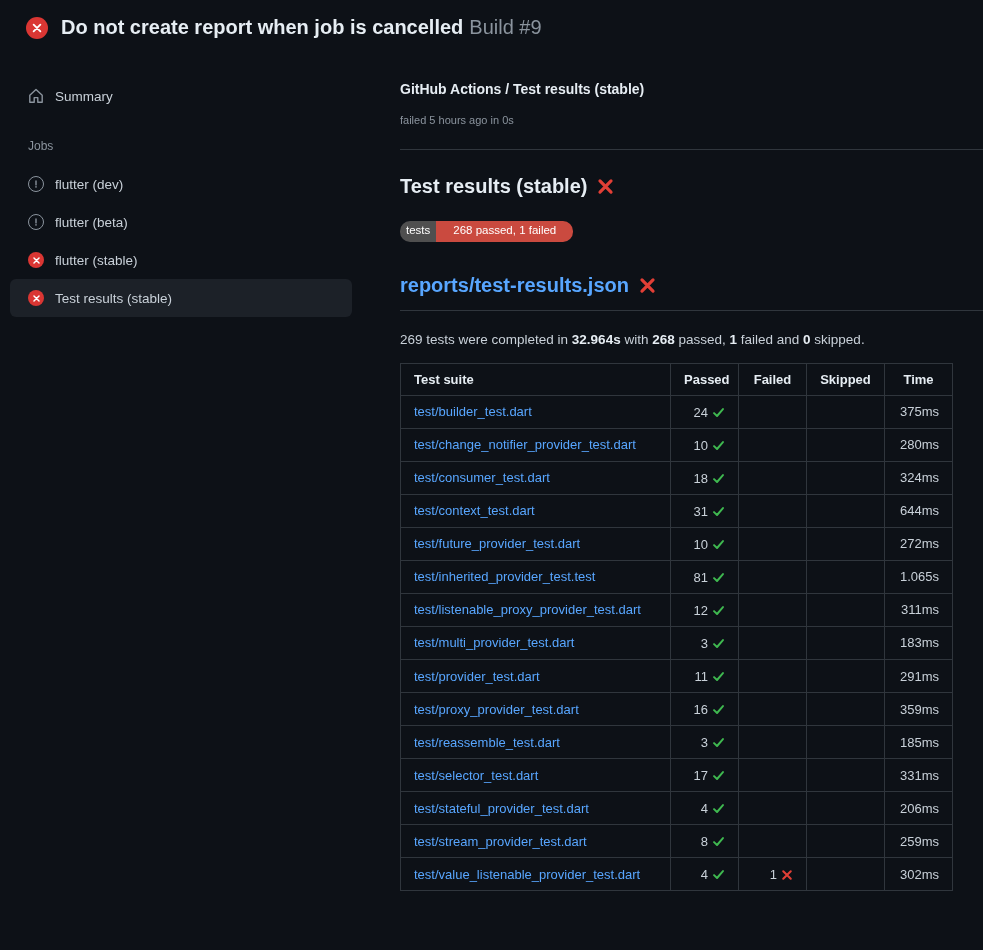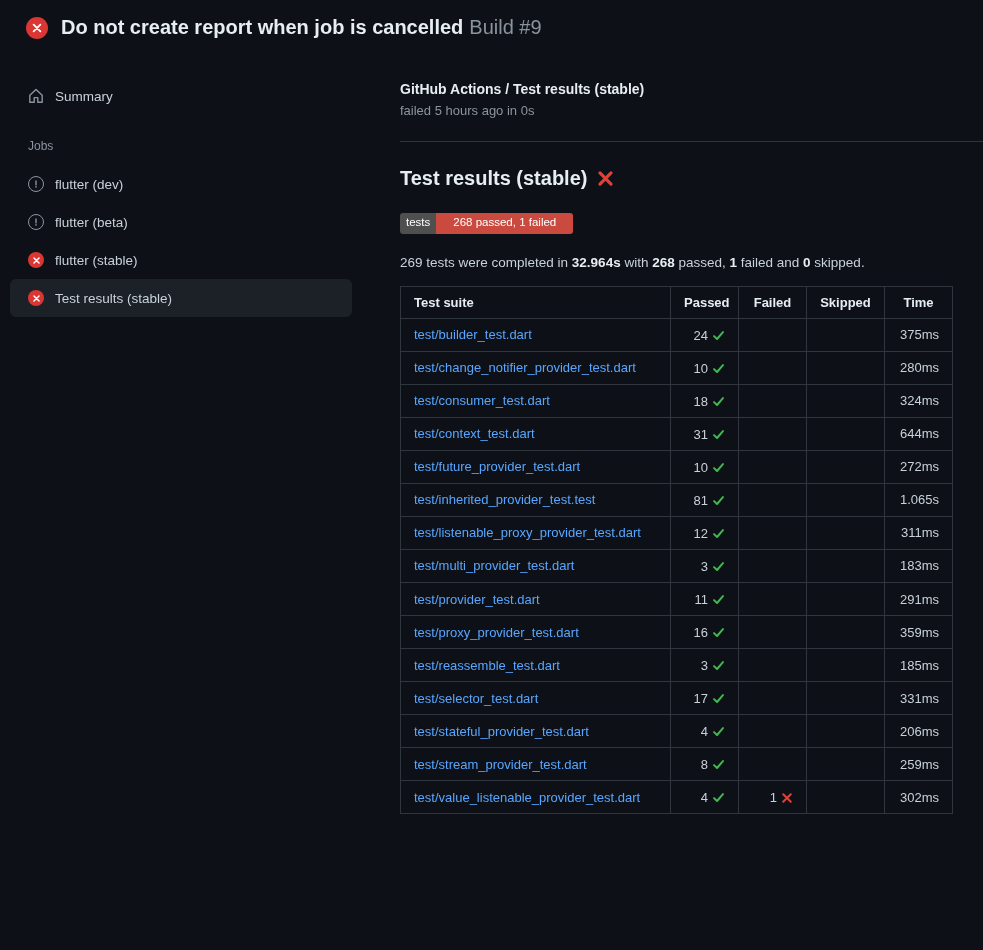--- a/index.html
+++ b/index.html
@@ -47,32 +47,32 @@
   .side-item .label { white-space: nowrap; }
   .jobs-heading {
     color: var(--text-muted, #8b949e); font-size: 12px;
     padding: 24px 0 12px 18px;
   }
   .side-icon { display: inline-flex; color: var(--text-muted, #8b949e); flex: 0 0 auto; }
 
   
   .main { flex: 1 1 auto; min-width: 0; padding-top: 30px; }
   .breadcrumb { font-weight: 700; font-size: 14px; color: var(--text-primary, #e6edf3); }
-  .run-meta { color: var(--text-muted, #8b949e); font-size: 13px; margin-top: 6px; }
+  .run-meta { color: var(--text-muted, #8b949e); font-size: 11px; margin-top: 17px; }
   .divider { border: none; border-top: 1px solid var(--border, #30363d); margin: 23px 0 0 0; }
 
   .section-title {
     display: flex; align-items: center; gap: 10px;
     margin: 25px 0 0 0; font-size: 20px; font-weight: 700;
     color: var(--text-primary, #e6edf3);
   }
   .x-icon { display: inline-flex; color: var(--x-red, #e23f36); }
 
   .badge {
-    display: inline-flex; margin-top: 23px; border-radius: 3px; overflow: hidden;
+    display: inline-flex; margin-top: 23px; border-radius: 10px; overflow: hidden;
     font-size: 11.5px; color: #fff; line-height: 1;
   }
   .badge-label { background: var(--badge-gray, #4f4f4f); padding: 4px 6px 5px; }
   .badge-value { background: var(--badge-red, #ca4a3f); padding: 4px 17px 5px; }
 
   .report-title {
     display: flex; align-items: center; gap: 10px;
     margin: 32px 0 0 0; padding-bottom: 13px;
     border-bottom: 1px solid var(--border, #30363d);
     font-size: 20px; font-weight: 700;
@@ -179,20 +179,28 @@
             <path d="M2.8 2.8 L13.2 13.2 M13.2 2.8 L2.8 13.2" stroke="currentColor" stroke-width="3" stroke-linecap="round" fill="none"></path>
           </svg>
       </span>
     </h2>
 
     <div class="badge">
       <span class="badge-label">tests</span>
       <span class="badge-value">268 passed, 1 failed</span>
     </div>
 
+    <h3 class="report-title">
+      <a>reports/test-results.json</a>
+      <span class="x-icon">
+        <svg width="17" height="17" viewBox="0 0 16 16">
+            <path d="M2.8 2.8 L13.2 13.2 M13.2 2.8 L2.8 13.2" stroke="currentColor" stroke-width="3" stroke-linecap="round" fill="none"></path>
+          </svg>
+      </span>
+    </h3>
 
     <p class="summary-line" id="summary-line"><span>269 tests were completed in </span><strong>32.964s</strong><span> with </span><strong>268</strong><span> passed, </span><strong>1</strong><span> failed and </span><strong>0</strong><span> skipped.</span></p>
 
     <table class="results">
       <thead>
         <tr>
           <th class="col-suite">Test suite</th>
           <th class="col-passed c">Passed</th>
           <th class="col-failed c">Failed</th>
           <th class="col-skipped c">Skipped</th>

